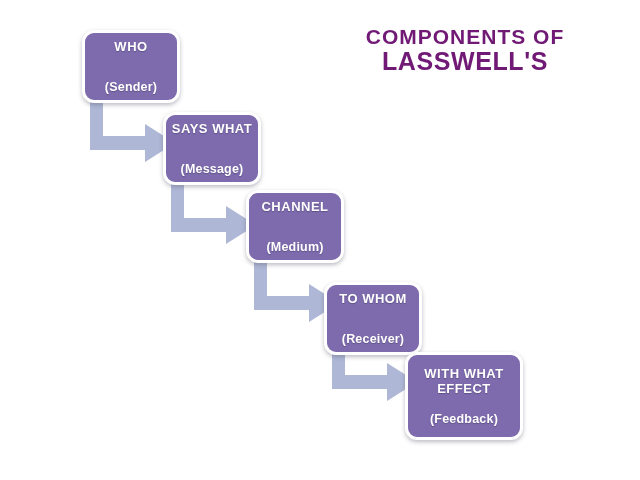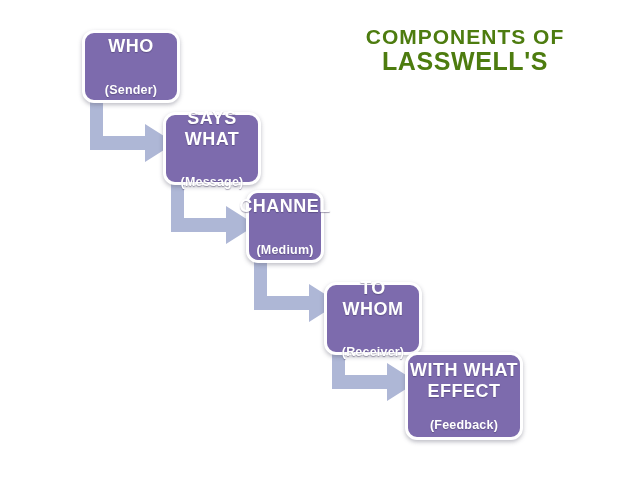--- a/index.html
+++ b/index.html
@@ -16,21 +16,21 @@
     font-family: "Liberation Sans", sans-serif;
   }
 
   
   .title-block {
     position: absolute;
     left: 352px;
     top: 26px;
     width: 226px;
     text-align: center;
-    color: #4d7c0f;
+    color: #701a75;
     line-height: 1.0;
   }
   .title-line1 {
     font-size: 21px;
     font-weight: bold;
     letter-spacing: 1.0px;
     display: block;
     white-space: nowrap;
   }
   .title-line2 {
@@ -59,40 +59,40 @@
     border-radius: 12px;
     box-shadow: 0 2px 4px rgba(90,90,110,0.40);
     display: flex;
     flex-direction: column;
     align-items: center;
     justify-content: center;
     text-align: center;
     color: #ffffff;
   }
   .node-title {
-    font-size: 18px;
+    font-size: 13px;
     font-weight: bold;
     letter-spacing: 0.5px;
     line-height: 1.18;
     text-shadow: 0 1px 1px rgba(60,50,90,0.45);
     white-space: pre-line;
   }
   .node-sub {
     font-size: 12.5px;
     font-weight: bold;
     letter-spacing: 0.2px;
     margin-top: 25px;
     text-shadow: 0 1px 1px rgba(60,50,90,0.45);
   }
   .node.n5 .node-sub { margin-top: 16px; }
 
   
   .n1 { left: 82px;  top: 30px;  width: 98px;  height: 73px; }
   .n2 { left: 163px; top: 112px; width: 98px;  height: 73px; }
-  .n3 { left: 246px; top: 190px; width: 78px;  height: 73px; justify-content: center; }
+  .n3 { left: 246px; top: 190px; width: 98px;  height: 73px; justify-content: center; }
   .n4 { left: 324px; top: 282px; width: 98px;  height: 73px; }
   .n5 { left: 405px; top: 352px; width: 118px; height: 88px; }
 
   
   .connector {
     position: absolute;
     pointer-events: none;
   }
   .connector svg { display: block; }
 

